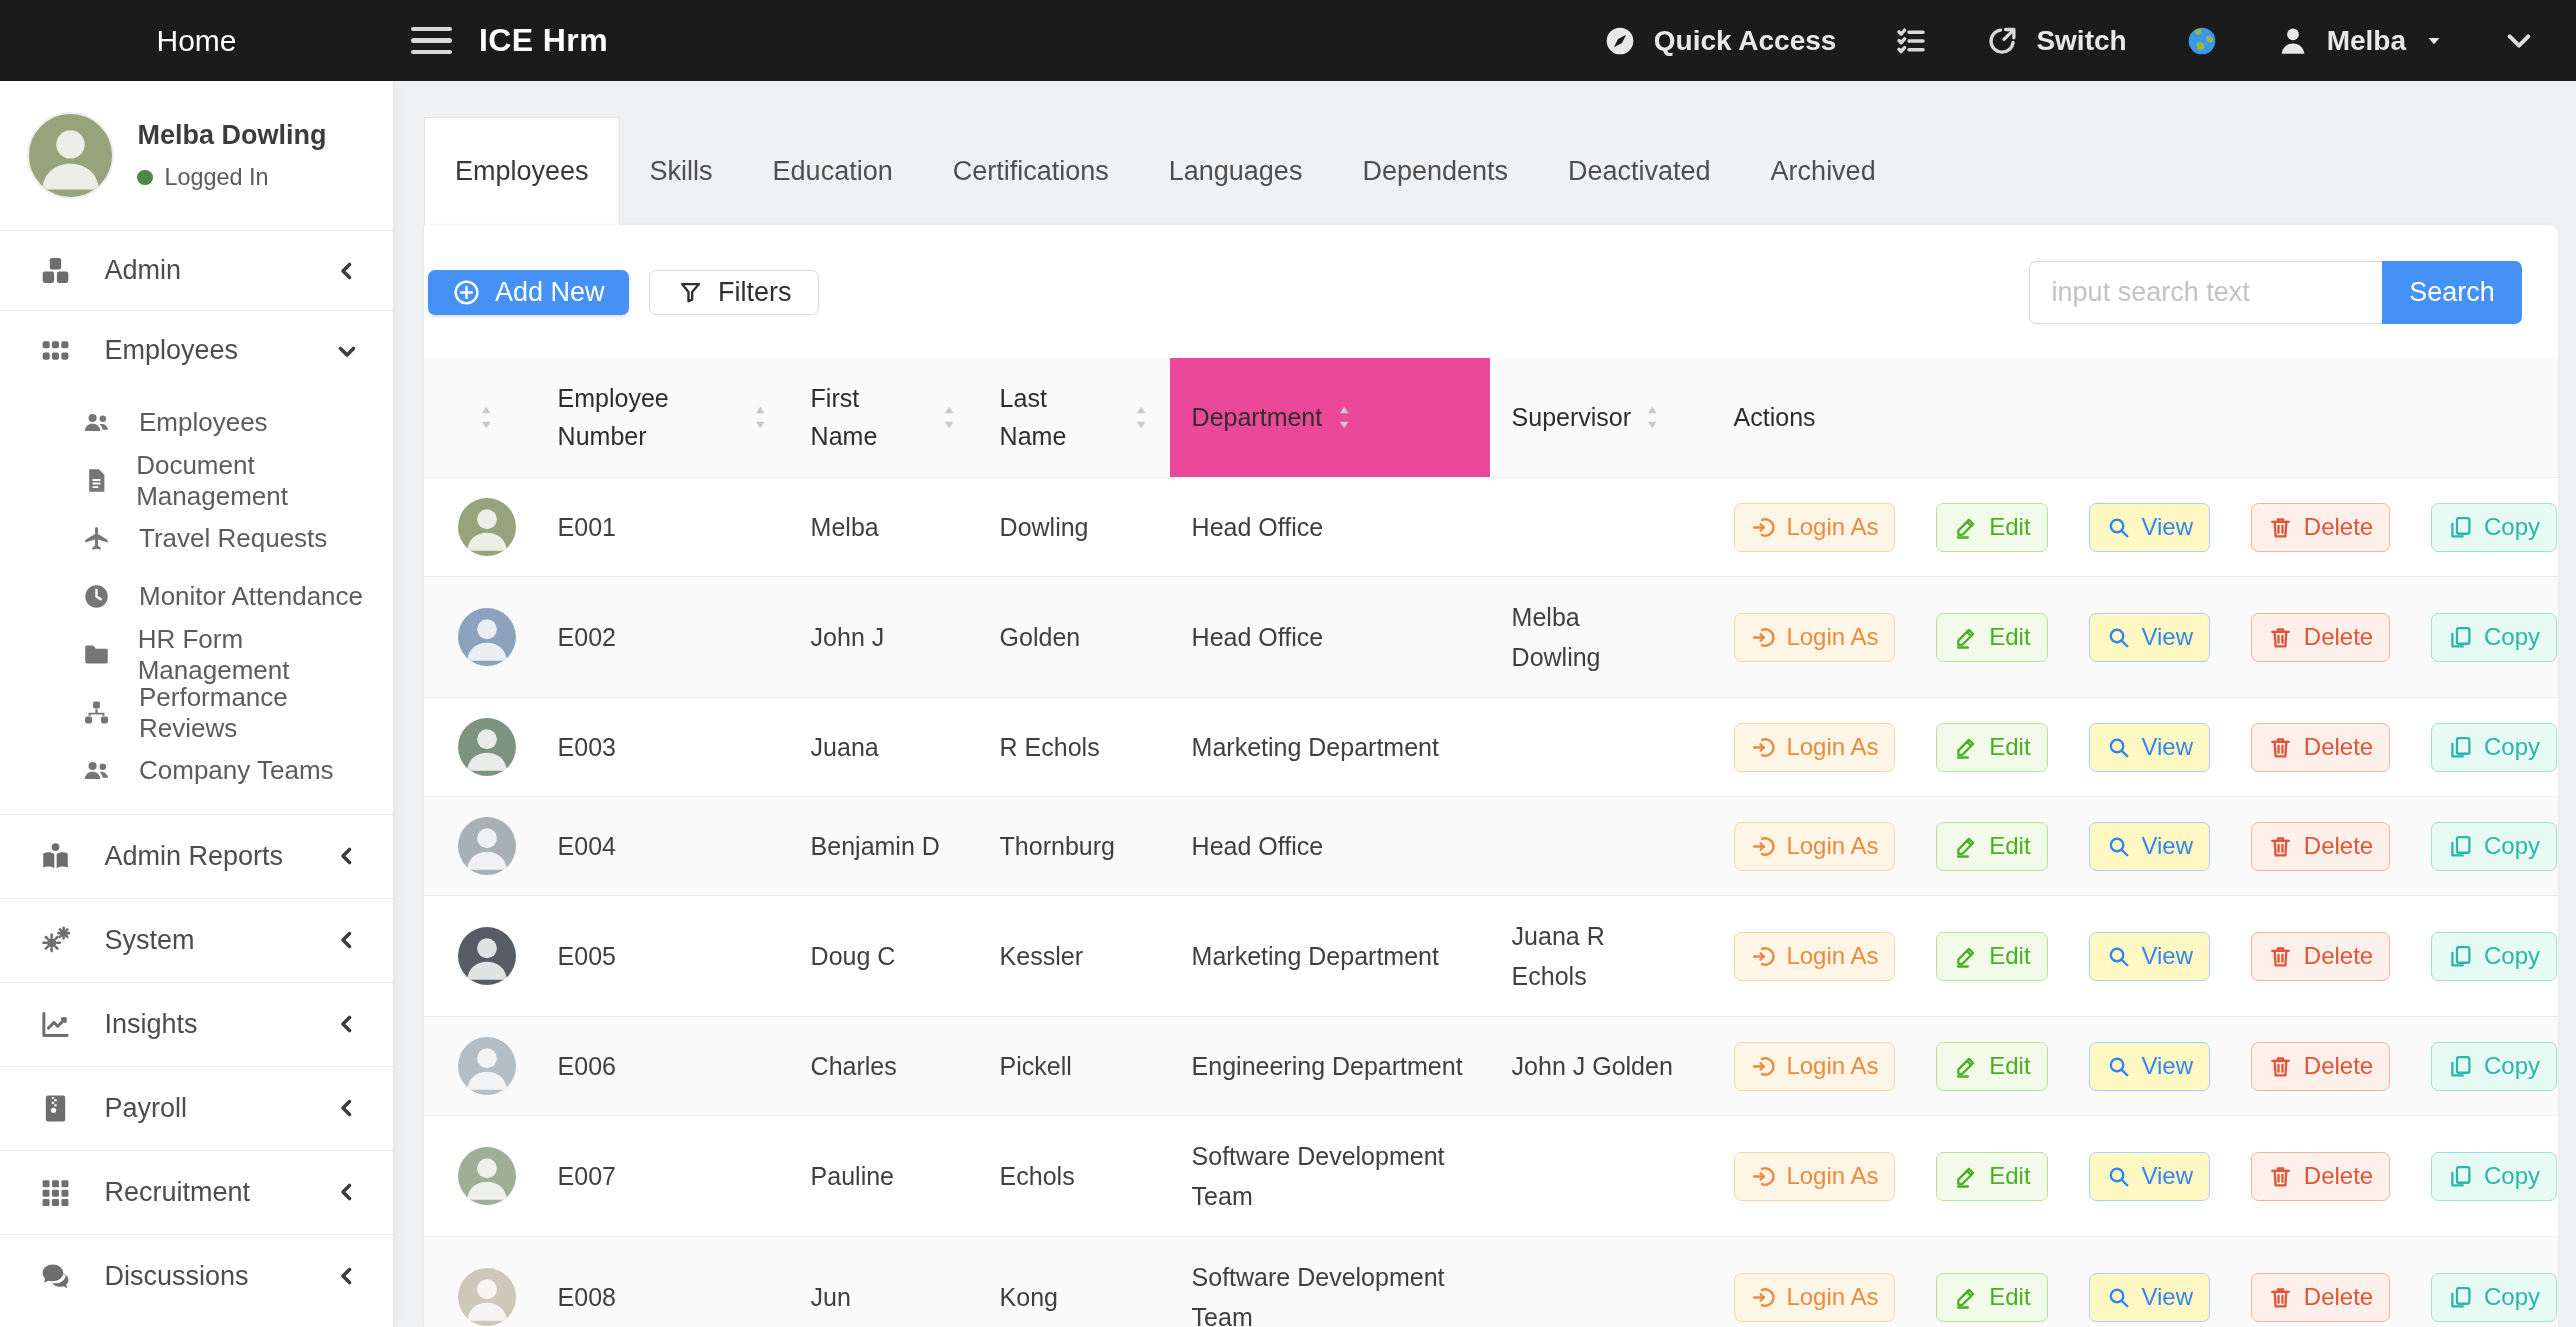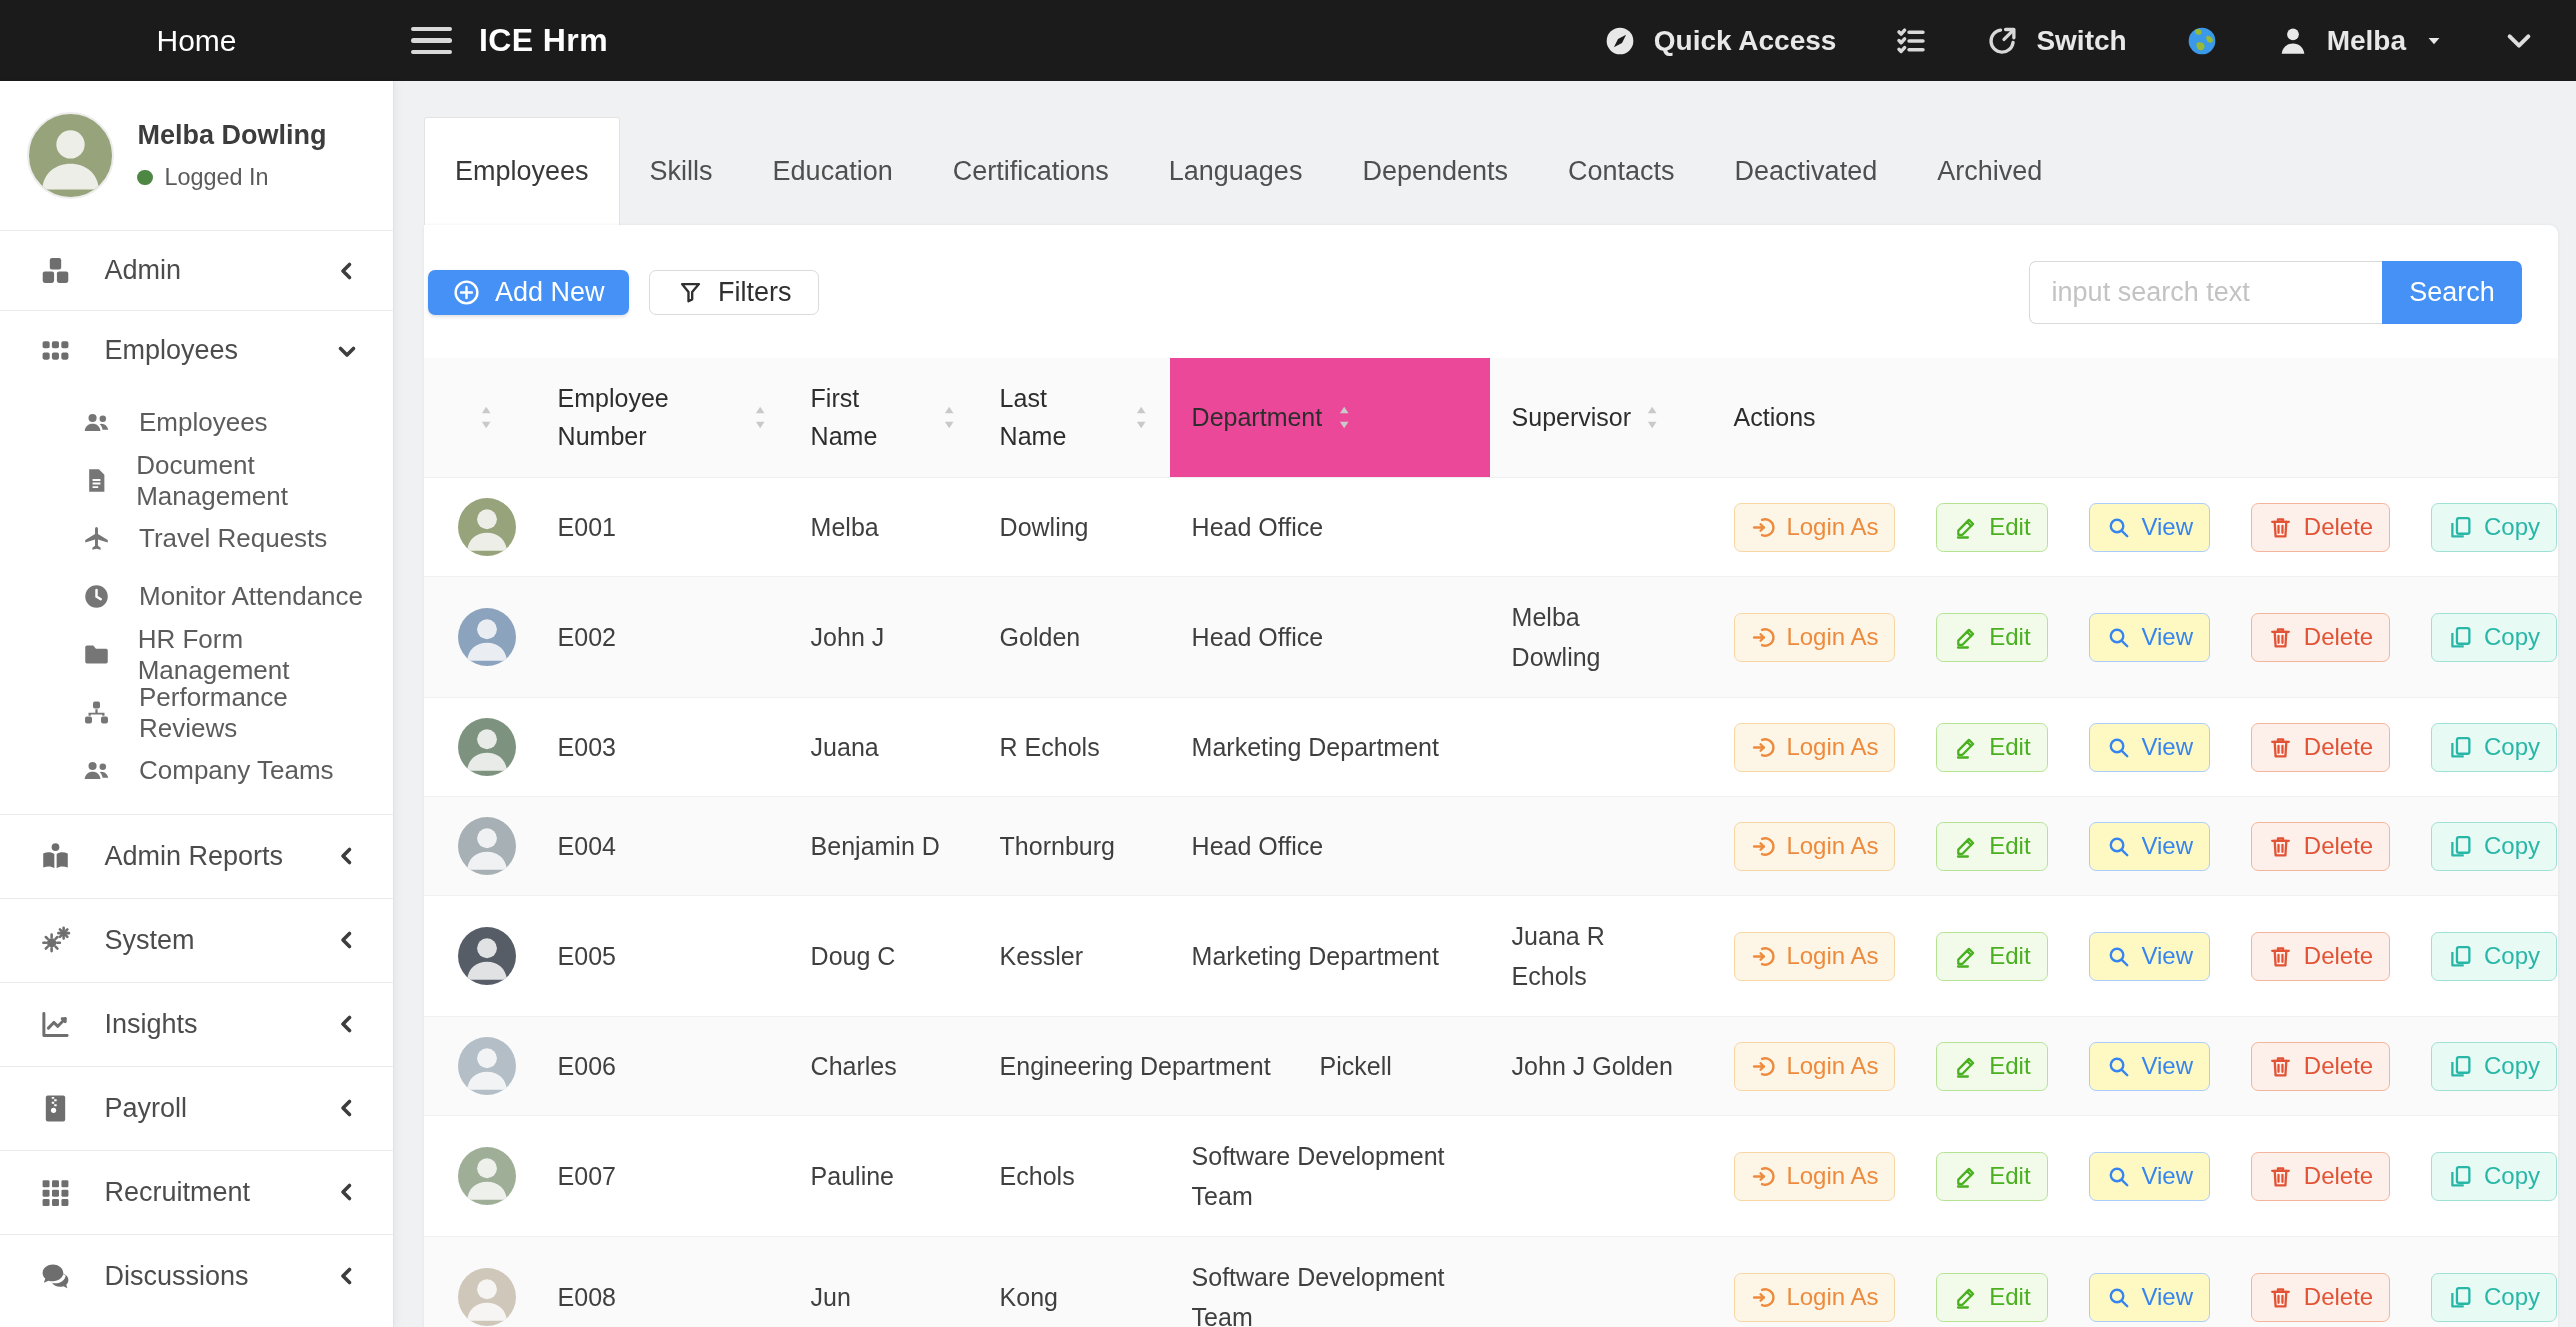--- a/index.html
+++ b/index.html
@@ -382,21 +382,20 @@
     </div>
 
     <div class="main">
       <div class="tabs" id="tabs">
           <div class="tab active">Employees</div>
           <div class="tab">Skills</div>
           <div class="tab">Education</div>
           <div class="tab">Certifications</div>
           <div class="tab">Languages</div>
           <div class="tab">Dependents</div>
-          <div class="tab">Contacts</div>
           <div class="tab">Deactivated</div>
           <div class="tab">Archived</div>
         </div>
       <div class="card">
         <div class="toolbar">
           <div class="btn btn-add">
             <span class="icn">
                 <svg viewBox="0 0 24 24" fill="none" stroke="#fff" stroke-width="2">
                   <circle cx="12" cy="12" r="9"></circle>
                   <path d="M12 7.5v9M7.5 12h9" stroke-linecap="round"></path>
@@ -823,22 +822,22 @@
                 <div class="td c-avatar">
                   <span class="av" style="background:#b3bec6">
                     <svg viewBox="0 0 24 24">
                       <circle cx="12" cy="8.8" r="4.1" fill="rgba(255,255,255,.82)"></circle>
                       <path d="M3.8 21.8c.3-4.6 3.8-7.4 8.2-7.4s7.9 2.8 8.2 7.4z" fill="rgba(255,255,255,.82)"></path>
                     </svg>
                   </span>
                 </div>
                 <div class="td c-number">E006</div>
                 <div class="td c-first">Charles</div>
+                <div class="td c-last">Pickell</div>
                 <div class="td c-dept">Engineering Department</div>
-                <div class="td c-last">Pickell</div>
                 <div class="td c-super pre">John J Golden</div>
                 <div class="td c-actions">
                   <div class="actions-wrap">
                     <button class="abtn login">
                       <span class="icn ">
                         <svg viewBox="0 0 24 24" fill="none" stroke="currentColor" stroke-width="2.3" stroke-linecap="round" stroke-linejoin="round">
                           <path d="M10.6 4.7a7.9 7.9 0 1 1 0 14.6"></path>
                           <path d="M3 12h9.3"></path>
                           <path d="M9.2 8.9 12.3 12l-3.1 3.1"></path>
                         </svg>

